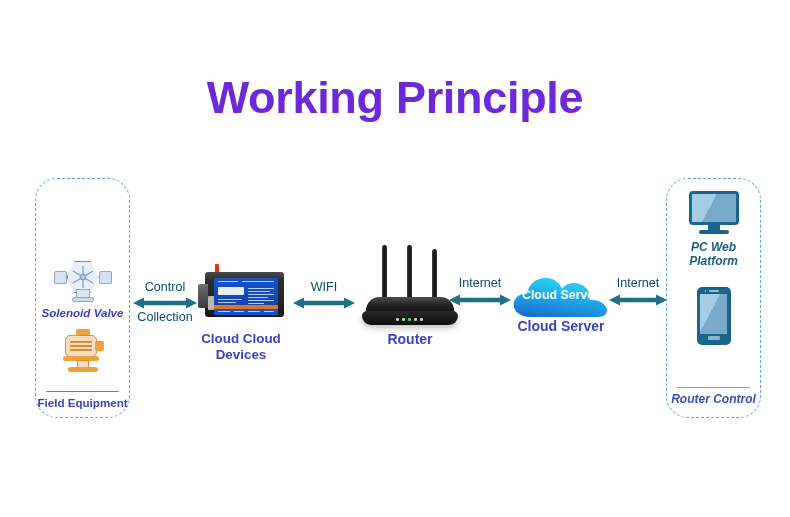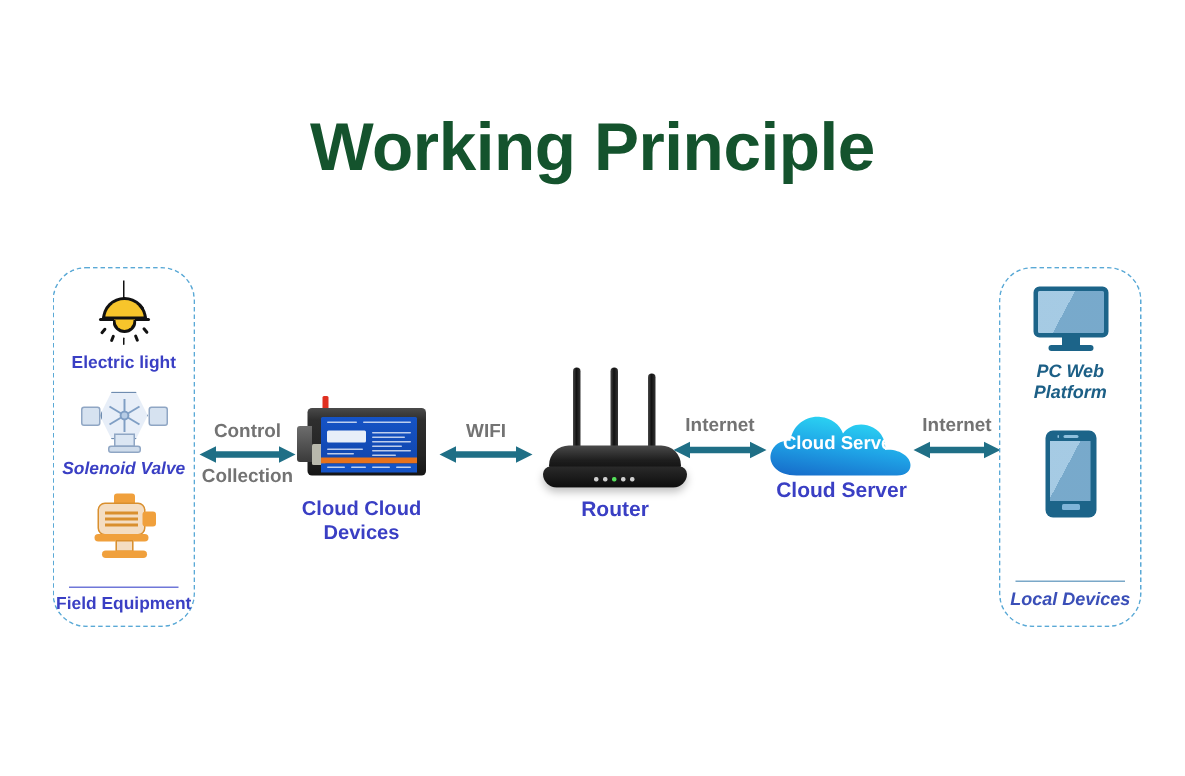--- a/index.html
+++ b/index.html
@@ -6,21 +6,21 @@
   body{
     width:790px;height:517px;background:#ffffff;
     font-family:"Liberation Sans","DejaVu Sans",sans-serif;
     overflow:hidden;position:relative;
   }
   .stage{position:absolute;left:0;top:0;width:790px;height:517px;}
 
   
   .title{
     position:absolute;left:0;top:72px;width:790px;text-align:center;
-    font-size:45px;font-weight:700;color:#14532d;letter-spacing:-0.3px;
+    font-size:45px;font-weight:700;color:#6d28d9;letter-spacing:-0.3px;
   }
   .subtitle{
     position:absolute;left:135px;top:136px;width:520px;text-align:center;
     font-size:14.6px;line-height:22px;color:#2b2b2b;
   }
 
   
   .panel{
     position:absolute;border:1.6px dashed #5aa9d6;border-radius:22px;
     box-sizing:border-box;background:#fff;
@@ -100,21 +100,21 @@
     position:absolute;left:6px;top:27px;width:36px;height:5px;
     background:#f0a03c;border-radius:3px;
   }
   .motor .stem{position:absolute;left:20px;top:31px;width:12px;height:8px;background:#f4ddc2;border:1.5px solid #d98f2e;box-sizing:border-box;}
   .motor .plate{position:absolute;left:11px;top:38px;width:30px;height:5px;background:#f0a03c;border-radius:3px;}
 
   
   .arrow-wrap{position:absolute;}
   .arrow-label{
     position:absolute;width:100%;text-align:center;left:0;
-    font-size:12.6px;font-weight:700;color:#737373;line-height:14px;
+    font-size:12.6px;font-weight:400;color:#0c4a6e;line-height:14px;
   }
   .darrow{position:absolute;left:0;width:100%;height:16px;}
 
   
   .gateway{position:absolute;left:198px;top:272px;width:86px;height:52px;}
   .gw-ant{position:absolute;left:17px;top:-8px;width:4px;height:9px;background:#e03020;border-radius:1px;}
   .gw-body{
     position:absolute;left:7px;top:0;width:79px;height:45px;
     background:linear-gradient(180deg,#4a4a4a 0%,#2e2e2e 18%,#242424 70%,#151515 100%);
     border-radius:3px;
@@ -178,34 +178,20 @@
 </style>
 </head>
 <body>
 
 <div class="stage">
 
   <div class="title">Working Principle</div>
 
   <div class="panel" id="left-panel">
 
-    <div class="icon-box" style="top:8px;">
-      <div class="lamp">
-        <div class="cord"></div>
-          <div class="shade"></div>
-          <div class="bar"></div>
-          <div class="bulb"></div>
-        <div class="ray r1"></div>
-          <div class="ray r2"></div>
-          <div class="ray r3"></div>
-        <div class="ray r4"></div>
-          <div class="ray r5"></div>
-      </div>
-      <div class="node-label" style="position:relative;margin-top:4px;">Electric light</div>
-    </div>
 
     <div class="icon-box" style="top:78px;">
       <div class="valve">
         <div class="pipe pl"></div>
           <div class="pipe pr"></div>
         <div class="hex"></div>
         <svg class="star" viewBox="0 0 28 28">
           <g stroke="#7f9ec4" stroke-width="1.3" fill="none">
             <line x1="14" y1="3" x2="14" y2="25"></line>
             <line x1="4" y1="8" x2="24" y2="20"></line>
@@ -343,16 +329,16 @@
         <div class="ph-dot"></div>
           <div class="ph-spk"></div>
         <div class="ph-screen">
             <div class="gloss"></div>
           </div>
         <div class="ph-home"></div>
       </div>
     </div>
 
     <div class="divider" style="top:208px;background:#7aa8c8;"></div>
-    <div class="node-label" style="top:214px;color:#3a4fb8;font-size:12px;">Local Devices</div>
+    <div class="node-label" style="top:214px;color:#3a4fb8;font-size:12px;">Router Control</div>
   </div>
 
 </div>
 
 </body></html>

